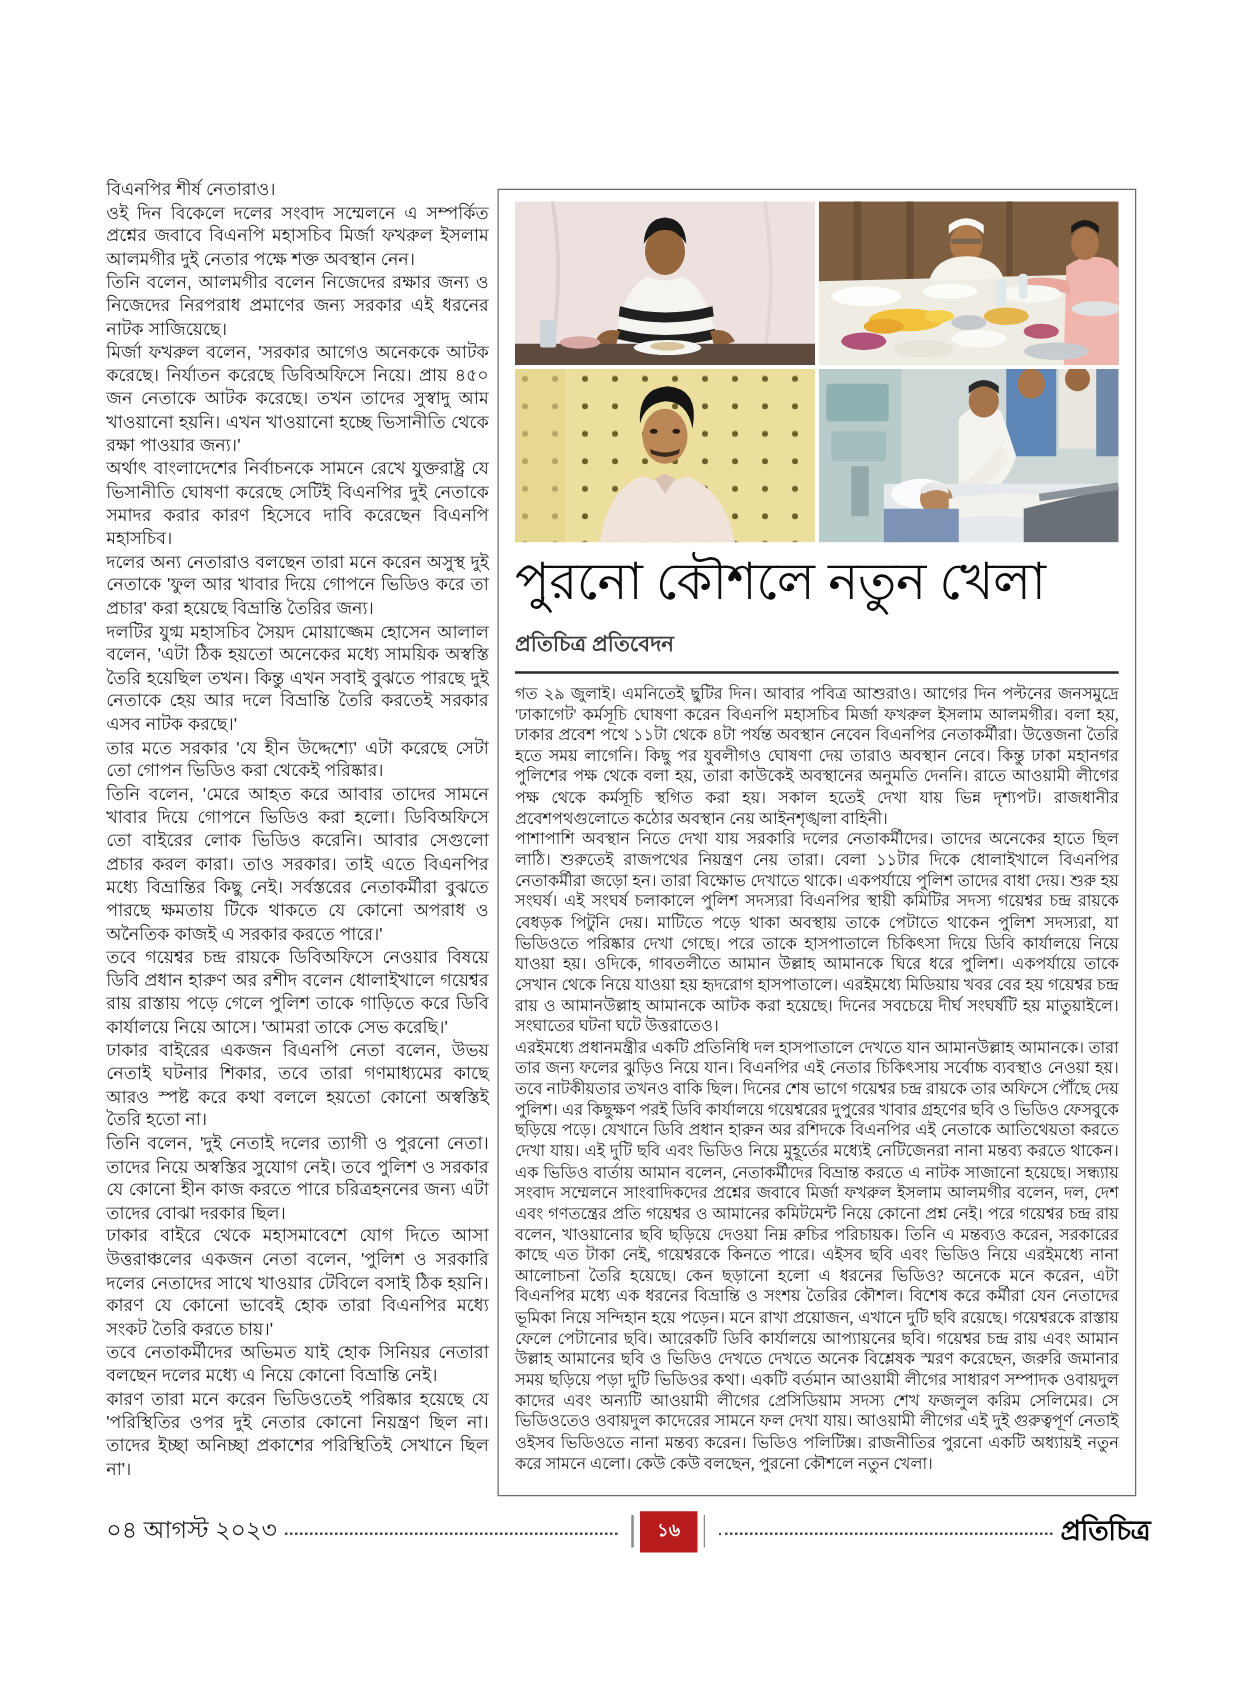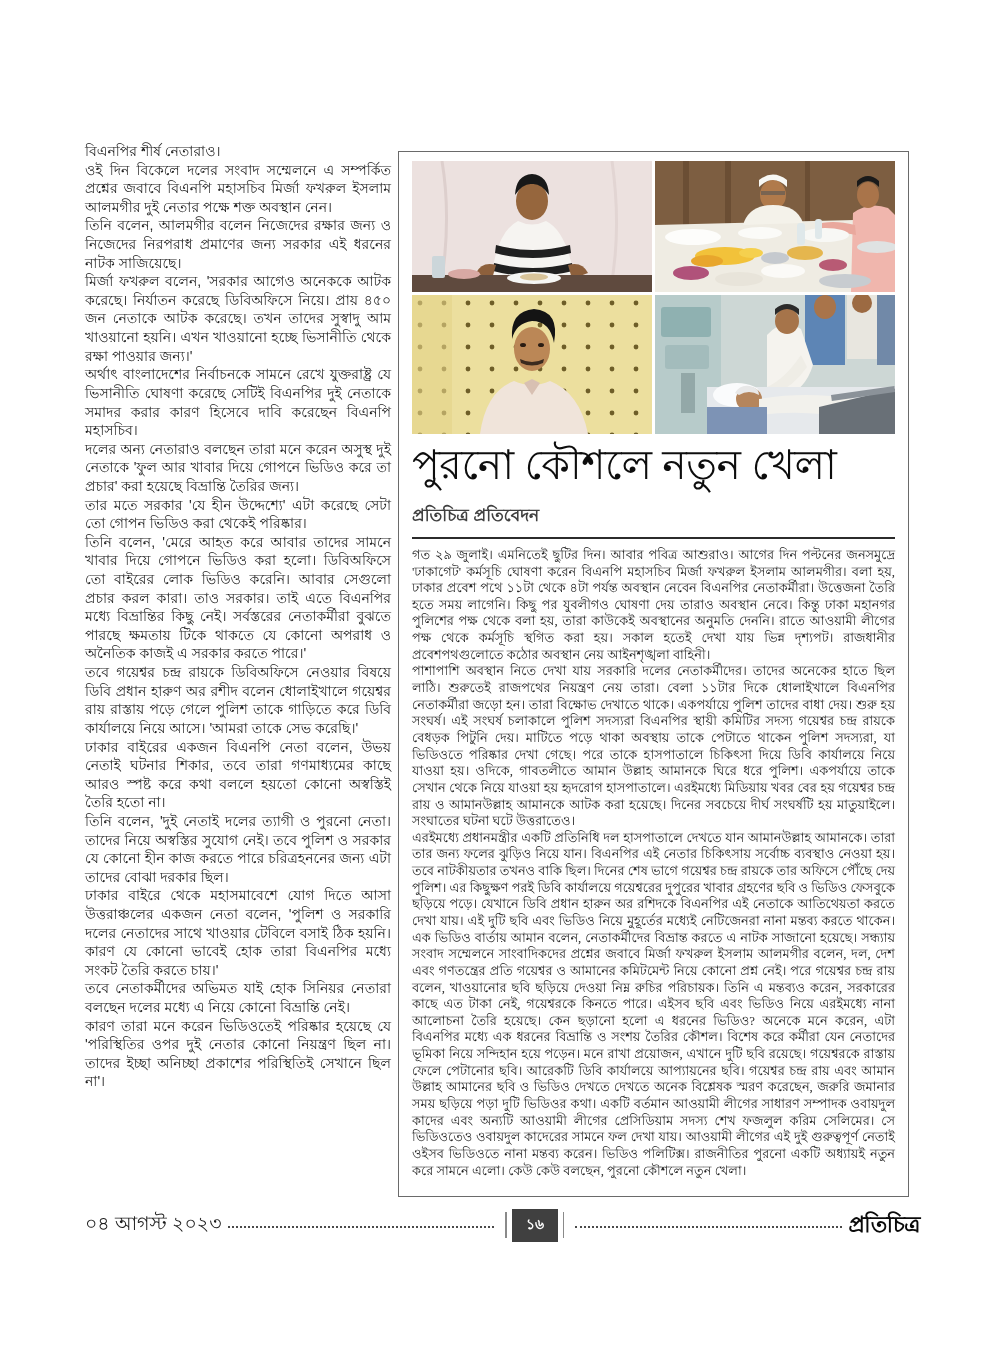--- a/index.html
+++ b/index.html
@@ -50,41 +50,42 @@
     position:absolute;left:85px;top:1212px;width:835px;height:26px;
     display:flex;align-items:center;
   }
   .footer-date{font-size:19px;color:#1a1a1a;white-space:nowrap;}
   .dotted{
     flex:1;height:0;border-bottom:2px dotted #4a4a4a;
     margin:0 6px;transform:translateY(2px);
   }
   .vbar{width:1.5px;height:26px;background:#8a8a8a;margin:0 5px;}
   .page-num-box{
-    background:#404040;color:#fff;min-width:36px;height:33px;
+    background:#b91c1c;color:#fff;min-width:36px;height:33px;
     display:flex;align-items:center;justify-content:center;
     font-size:14px;font-weight:700;padding:0 5px;
   }
   .brand{
     font-size:22px;font-weight:800;color:#0a0a0a;white-space:nowrap;
     letter-spacing:-0.5px;
   }
 </style>
 </head>
 <body>
 
 <div class="page">
 
   <div class="left-col">
     <p>বিএনপির শীর্ষ নেতারাও।</p>
     <p>ওই দিন বিকেলে দলের সংবাদ সম্মেলনে এ সম্পর্কিত প্রশ্নের জবাবে বিএনপি মহাসচিব মির্জা ফখরুল ইসলাম আলমগীর দুই নেতার পক্ষে শক্ত অবস্থান নেন।</p>
     <p>তিনি বলেন, আলমগীর বলেন নিজেদের রক্ষার জন্য ও নিজেদের নিরপরাধ প্রমাণের জন্য সরকার এই ধরনের নাটক সাজিয়েছে।</p>
     <p>মির্জা ফখরুল বলেন, 'সরকার আগেও অনেককে আটক করেছে। নির্যাতন করেছে ডিবিঅফিসে নিয়ে। প্রায় ৪৫০ জন নেতাকে আটক করেছে। তখন তাদের সুস্বাদু আম খাওয়ানো হয়নি। এখন খাওয়ানো হচ্ছে ভিসানীতি থেকে রক্ষা পাওয়ার জন্য।'</p>
     <p>অর্থাৎ বাংলাদেশের নির্বাচনকে সামনে রেখে যুক্তরাষ্ট্র যে ভিসানীতি ঘোষণা করেছে সেটিই বিএনপির দুই নেতাকে সমাদর করার কারণ হিসেবে দাবি করেছেন বিএনপি মহাসচিব।</p>
     <p>দলের অন্য নেতারাও বলছেন তারা মনে করেন অসুস্থ দুই নেতাকে 'ফুল আর খাবার দিয়ে গোপনে ভিডিও করে তা প্রচার' করা হয়েছে বিভ্রান্তি তৈরির জন্য।</p>
+    <p>দলটির যুগ্ম মহাসচিব সৈয়দ মোয়াজ্জেম হোসেন আলাল বলেন, 'এটা ঠিক হয়তো অনেকের মধ্যে সাময়িক অস্বস্তি তৈরি হয়েছিল তখন। কিন্তু এখন সবাই বুঝতে পারছে দুই নেতাকে হেয় আর দলে বিভ্রান্তি তৈরি করতেই সরকার এসব নাটক করছে।'</p>
     <p>তার মতে সরকার 'যে হীন উদ্দেশ্যে' এটা করেছে সেটা তো গোপন ভিডিও করা থেকেই পরিষ্কার।</p>
     <p>তিনি বলেন, 'মেরে আহত করে আবার তাদের সামনে খাবার দিয়ে গোপনে ভিডিও করা হলো। ডিবিঅফিসে তো বাইরের লোক ভিডিও করেনি। আবার সেগুলো প্রচার করল কারা। তাও সরকার। তাই এতে বিএনপির মধ্যে বিভ্রান্তির কিছু নেই। সর্বস্তরের নেতাকর্মীরা বুঝতে পারছে ক্ষমতায় টিকে থাকতে যে কোনো অপরাধ ও অনৈতিক কাজই এ সরকার করতে পারে।'</p>
     <p>তবে গয়েশ্বর চন্দ্র রায়কে ডিবিঅফিসে নেওয়ার বিষয়ে ডিবি প্রধান হারুণ অর রশীদ বলেন ধোলাইখালে গয়েশ্বর রায় রাস্তায় পড়ে গেলে পুলিশ তাকে গাড়িতে করে ডিবি কার্যালয়ে নিয়ে আসে। 'আমরা তাকে সেভ করেছি।'</p>
     <p>ঢাকার বাইরের একজন বিএনপি নেতা বলেন, উভয় নেতাই ঘটনার শিকার, তবে তারা গণমাধ্যমের কাছে আরও স্পষ্ট করে কথা বললে হয়তো কোনো অস্বস্তিই তৈরি হতো না।</p>
     <p>তিনি বলেন, 'দুই নেতাই দলের ত্যাগী ও পুরনো নেতা। তাদের নিয়ে অস্বস্তির সুযোগ নেই। তবে পুলিশ ও সরকার যে কোনো হীন কাজ করতে পারে চরিত্রহননের জন্য এটা তাদের বোঝা দরকার ছিল।</p>
     <p>ঢাকার বাইরে থেকে মহাসমাবেশে যোগ দিতে আসা উত্তরাঞ্চলের একজন নেতা বলেন, 'পুলিশ ও সরকারি দলের নেতাদের সাথে খাওয়ার টেবিলে বসাই ঠিক হয়নি। কারণ যে কোনো ভাবেই হোক তারা বিএনপির মধ্যে সংকট তৈরি করতে চায়।'</p>
     <p>তবে নেতাকর্মীদের অভিমত যাই হোক সিনিয়র নেতারা বলছেন দলের মধ্যে এ নিয়ে কোনো বিভ্রান্তি নেই।</p>
     <p>কারণ তারা মনে করেন ভিডিওতেই পরিষ্কার হয়েছে যে 'পরিস্থিতির ওপর দুই নেতার কোনো নিয়ন্ত্রণ ছিল না। তাদের ইচ্ছা অনিচ্ছা প্রকাশের পরিস্থিতিই সেখানে ছিল না'।</p>
   </div>
 

